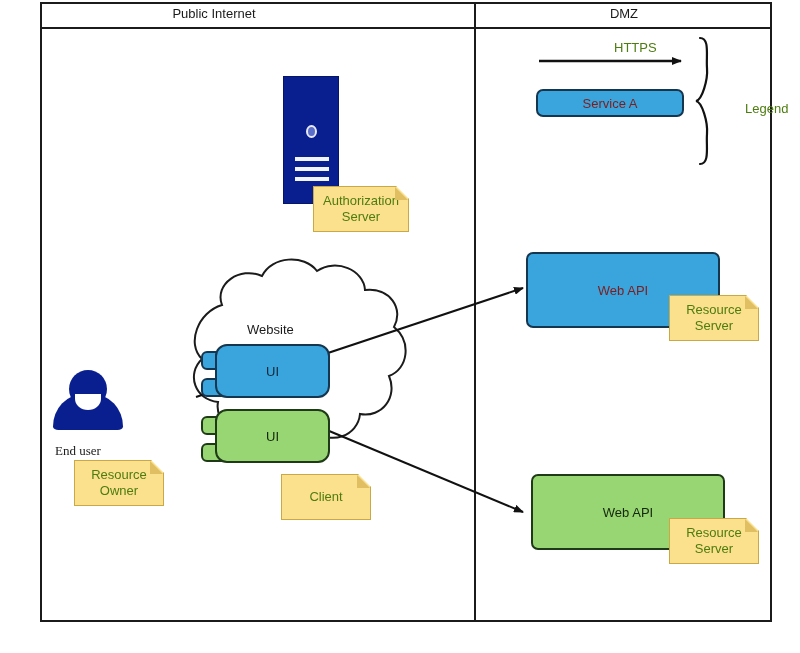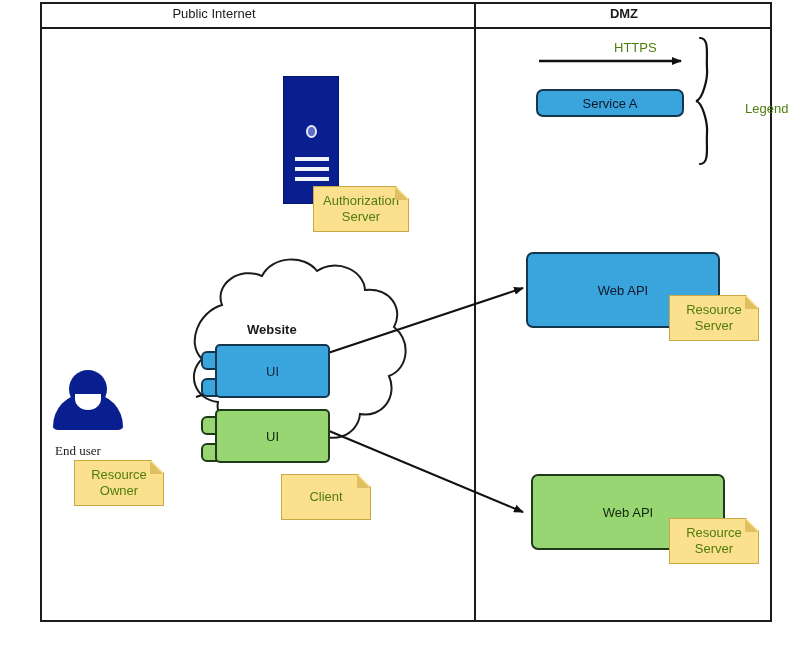--- a/index.html
+++ b/index.html
@@ -48,36 +48,36 @@
   .lane-title {
     position: absolute;
     top: 5px;
     font-size: 13px;
     line-height: 18px;
     text-align: center;
     color: #1a1a1a;
     white-space: nowrap;
   }
   .lane-title.left  { left: 42px;  width: 344px; }
-  .lane-title.right { left: 476px; width: 296px; font-weight: bold; }
+  .lane-title.right { left: 476px; width: 296px; }
 
   
   .svc-box {
     position: absolute;
     box-sizing: border-box;
     border: 2px solid #1d2a1d;
     border-radius: 7px;
     display: flex;
     align-items: center;
     justify-content: center;
     font-size: 13px;
     color: #15232e;
     text-align: center;
   }
-  .svc-blue  { background: #3aa4dc; border-color: #15364f; color: #0f172a; }
+  .svc-blue  { background: #3aa4dc; border-color: #15364f; color: #7f1d1d; }
   .svc-green { background: #98d573; border-color: #1e3a16; color: #14280c; }
 
   
   .legend-label {
     position: absolute;
     font-size: 13px;
     color: #4d7c0f;
     white-space: nowrap;
     margin-left: 29px;
   }
@@ -157,21 +157,21 @@
   
   .component {
     position: absolute;
   }
   .component .body {
     position: absolute;
     left: 14px; top: 0;
     right: 0; bottom: 0;
     box-sizing: border-box;
     border: 2px solid #15364f;
-    border-radius: 5px;
+    border-radius: 12px;
     display: flex;
     align-items: center;
     justify-content: center;
     font-size: 13px;
   }
   .component .tab {
     position: absolute;
     left: 0;
     width: 30px; height: 19px;
     box-sizing: border-box;
@@ -262,21 +262,21 @@
 
     <line x1="539" y1="61" x2="681" y2="61" stroke="#111111" stroke-width="2.5" marker-end="url(#arrowhead)"></line>
 
     <path d="M 700 38
              C 710 38, 706 56, 707 68
              C 708 80, 702 100, 696 101
              C 702 102, 708 122, 707 134
              C 706 146, 710 164, 700 164" fill="none" stroke="#111111" stroke-width="2.2" stroke-linecap="round"></path>
   </svg>
 
-  <div class="plain-label" style="left:247px; top:322px;font-weight:bold;">Website</div>
+  <div class="plain-label" style="left:247px; top:322px;">Website</div>
 
   <div class="component comp-blue" style="left:201px; top:344px; width:129px; height:54px;">
     <div class="tab t1"></div>
     <div class="tab t2"></div>
     <div class="body">
       <span>UI</span>
     </div>
   </div>
 
   <div class="component comp-green" style="left:201px; top:409px; width:129px; height:54px;">

